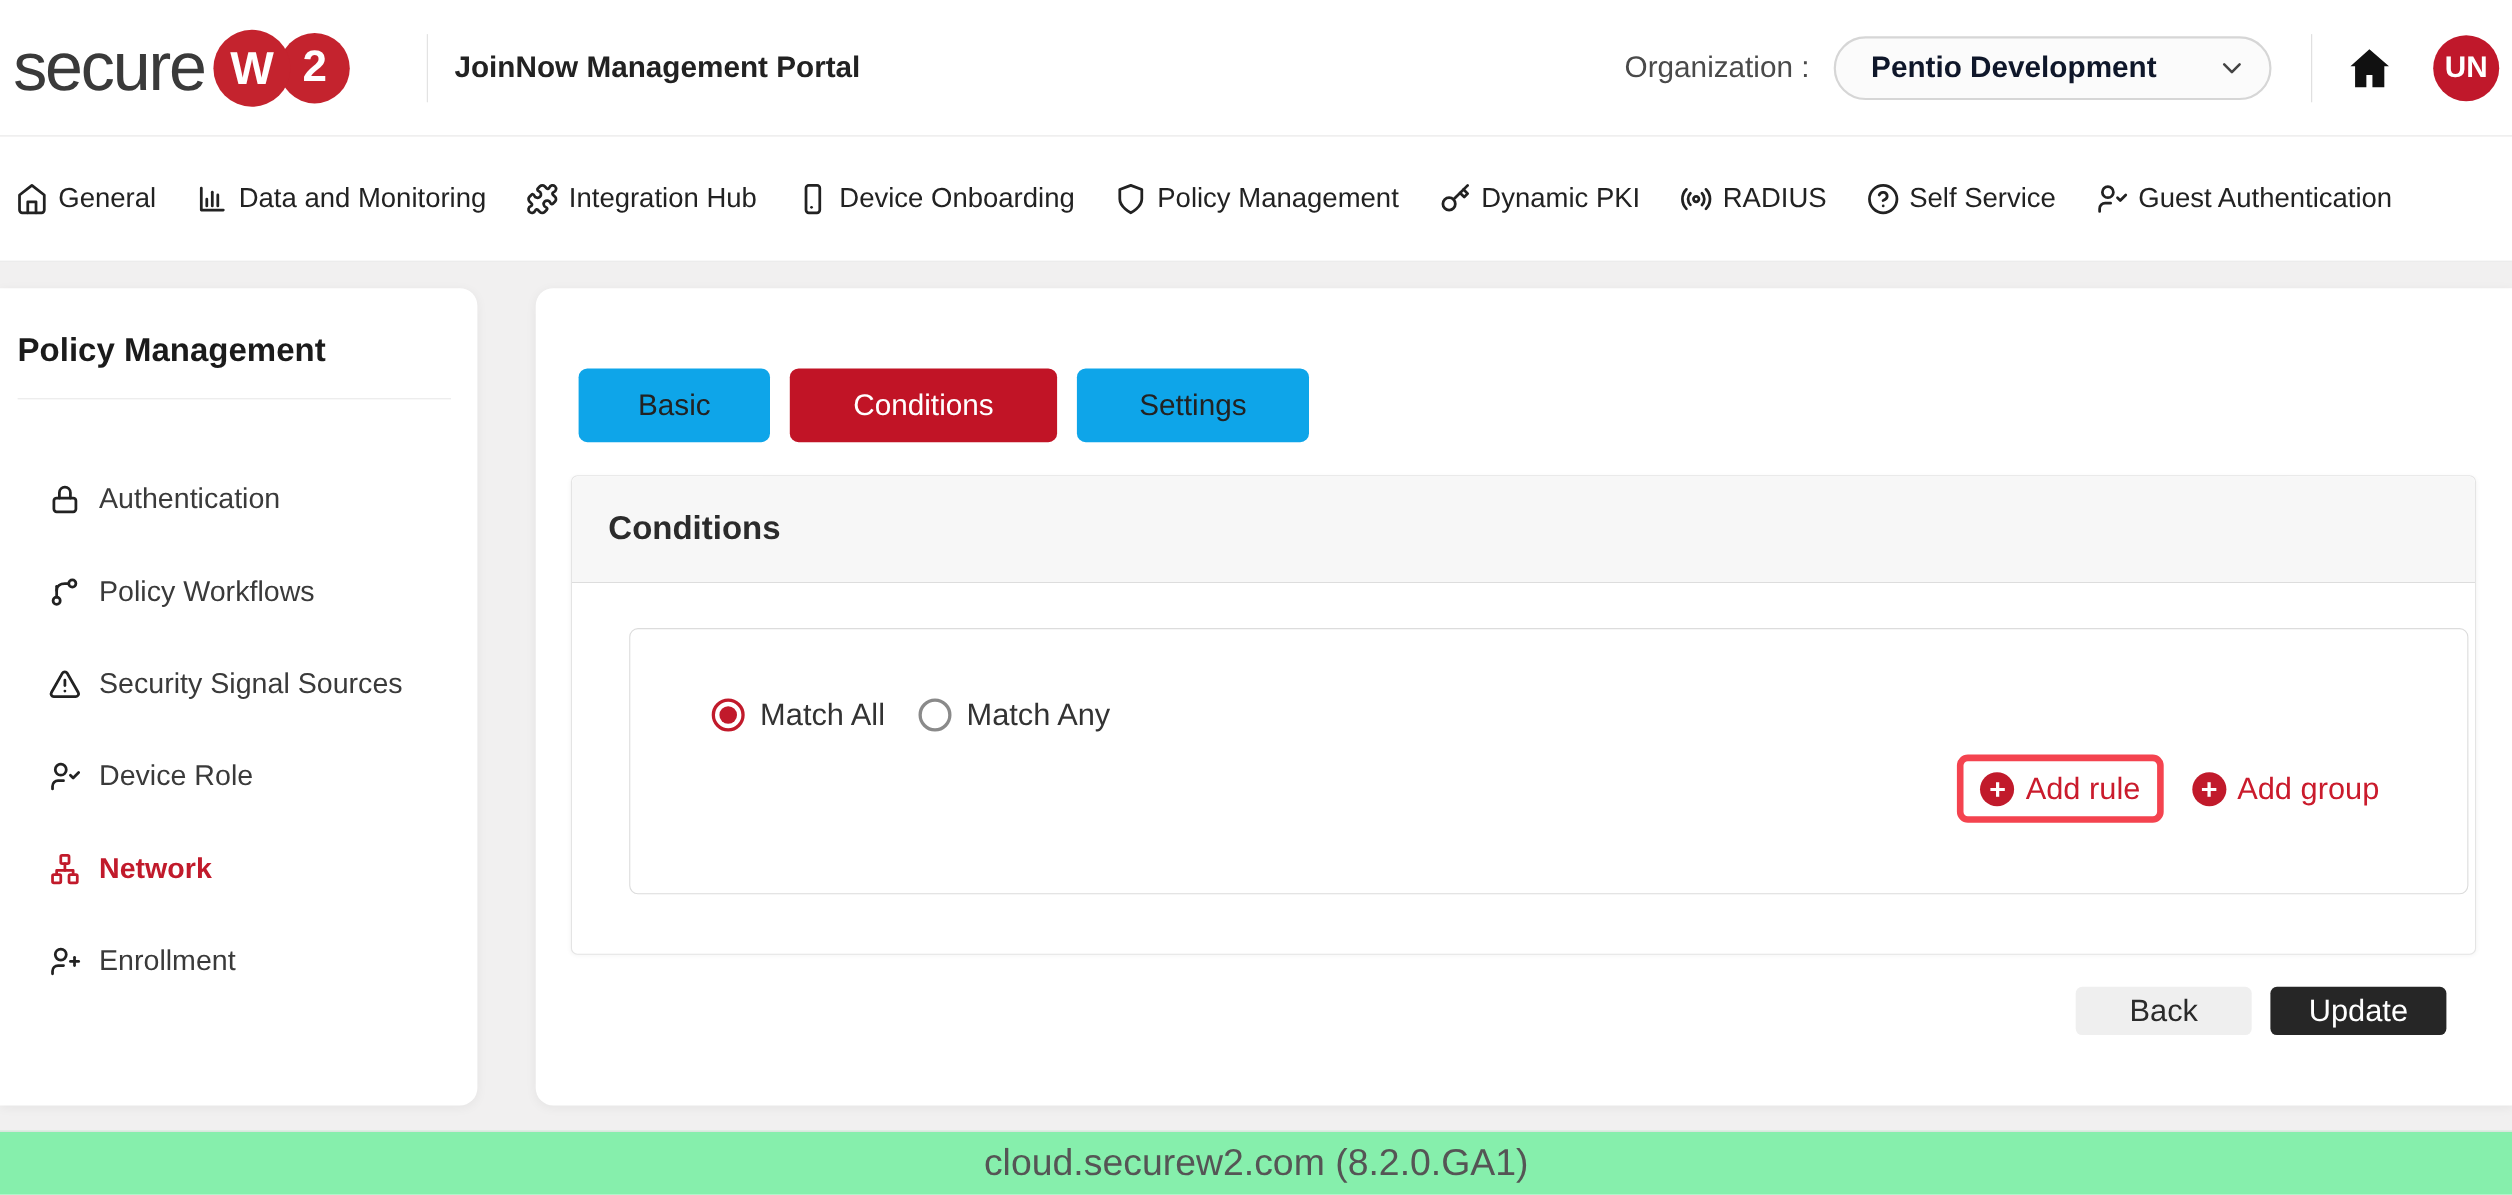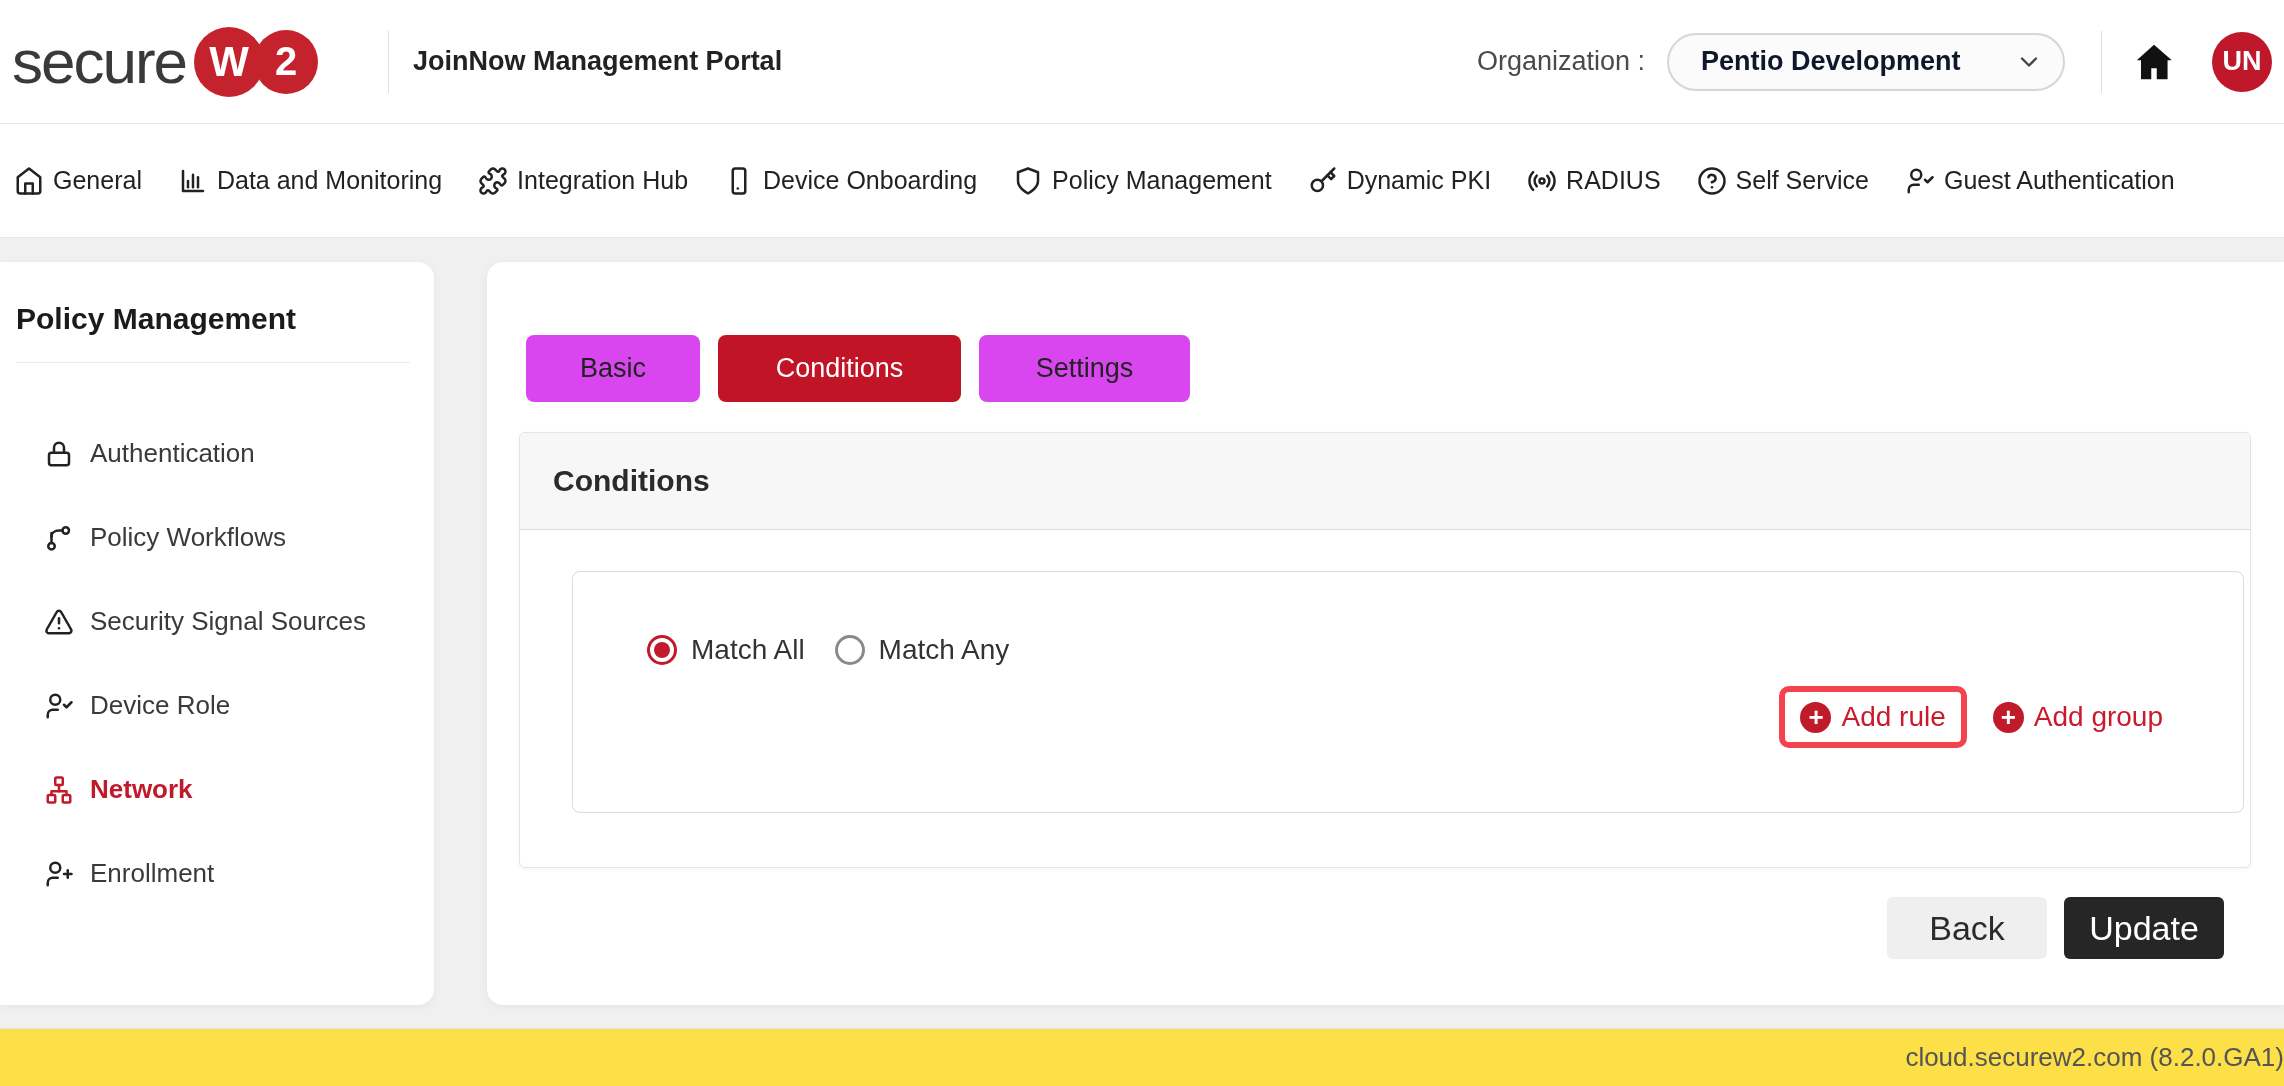--- a/index.html
+++ b/index.html
@@ -43,21 +43,21 @@
   .side-item { height:84px; display:flex; align-items:flex-end; padding-left:44px; gap:16px;
                font-size:26px; color:#3a3a3a; cursor:pointer; }
   .side-item svg { width:30px; height:30px; flex:none; }
   .side-item.active { color:#c11a2b; font-weight:700; }
 
   
   .main-card { position:absolute; top:262px; left:487px; width:1797px; height:743px; background:#fff;
                border-radius:16px 0 0 16px; box-shadow:0 2px 10px rgba(0,0,0,.05); }
   .tabs { position:absolute; left:39px; top:73px; display:flex; gap:18px; }
   .tab { height:67px; display:flex; align-items:center; justify-content:center; font-size:27px; color:#222;
-         background:#d946ef; border-radius:8px; cursor:pointer; }
+         background:#0ea5e9; border-radius:8px; cursor:pointer; }
   .tab-basic { width:174px; } .tab-conditions { width:243px; } .tab-settings { width:211px; }
   .tab.active { background:#c11426; color:#fff; }
 
   .panel { position:absolute; left:32px; top:170px; width:1732px; height:436px; background:#fff;
            border:1px solid #e4e4e4; border-radius:6px; box-shadow:0 1px 4px rgba(0,0,0,.04); }
   .panel-header { height:97px; background:#f7f7f7; border-bottom:1px solid #ddd; border-radius:6px 6px 0 0;
                   display:flex; align-items:center; padding-left:33px; font-size:30px; font-weight:700; color:#2b2b2b; }
   .panel-body { position:relative; height:337px; }
   .inner-box { position:absolute; left:52px; right:6px; top:41px; height:242px;
                border:1px solid #dcdcdc; border-radius:8px; }
@@ -69,29 +69,29 @@
                       width:16px; height:16px; border-radius:50%; background:#c11a2b; }
   .radio.unsel { border:3px solid #8a8a8a; }
   .radio-label { cursor:pointer; margin-right:16px; }
   .add-row { position:absolute; right:80px; top:114px; display:flex; align-items:center; gap:26px; }
   .add-link { display:flex; align-items:center; gap:10px; color:#ca1b2c; font-size:28px; cursor:pointer; white-space:nowrap;}
   .plus-circle { width:31px; height:31px; border-radius:50%; background:#c11a2b; color:#fff; font-size:26px;
                  font-weight:700; display:flex; align-items:center; justify-content:center; line-height:1; flex:none;}
   .highlight { border:6px solid #f4434f; border-radius:10px; padding:9px 15px; }
 
   .btn-row { position:absolute; right:60px; top:635px; display:flex; gap:17px; }
-  .btn { height:62px; width:160px; border-radius:6px; font-size:34px; display:flex; align-items:center;
+  .btn { height:44px; width:160px; border-radius:6px; font-size:28px; display:flex; align-items:center;
          justify-content:center; cursor:pointer; }
   .btn-back { background:#efefef; color:#2b2b2b; }
   .btn-update { background:#262626; color:#fff; }
 
   
-  .footer { position:absolute; left:0; bottom:0; width:2284px; height:58px; background:#fde047;
-            border-top:1px solid #e4e4e4; display:flex; align-items:center; justify-content:flex-end;
-            font-size:26px; color:#555; }
+  .footer { position:absolute; left:0; bottom:0; width:2284px; height:58px; background:#86efac;
+            border-top:1px solid #e4e4e4; display:flex; align-items:center; justify-content:center;
+            font-size:34px; color:#555; }
 </style>
 </head>
 <body>
 
 <div class="page">
 
   <div class="header">
     <div class="logo">
       <span class="logo-text">secure</span>
       <span class="logo-badge badge-w">W</span>

